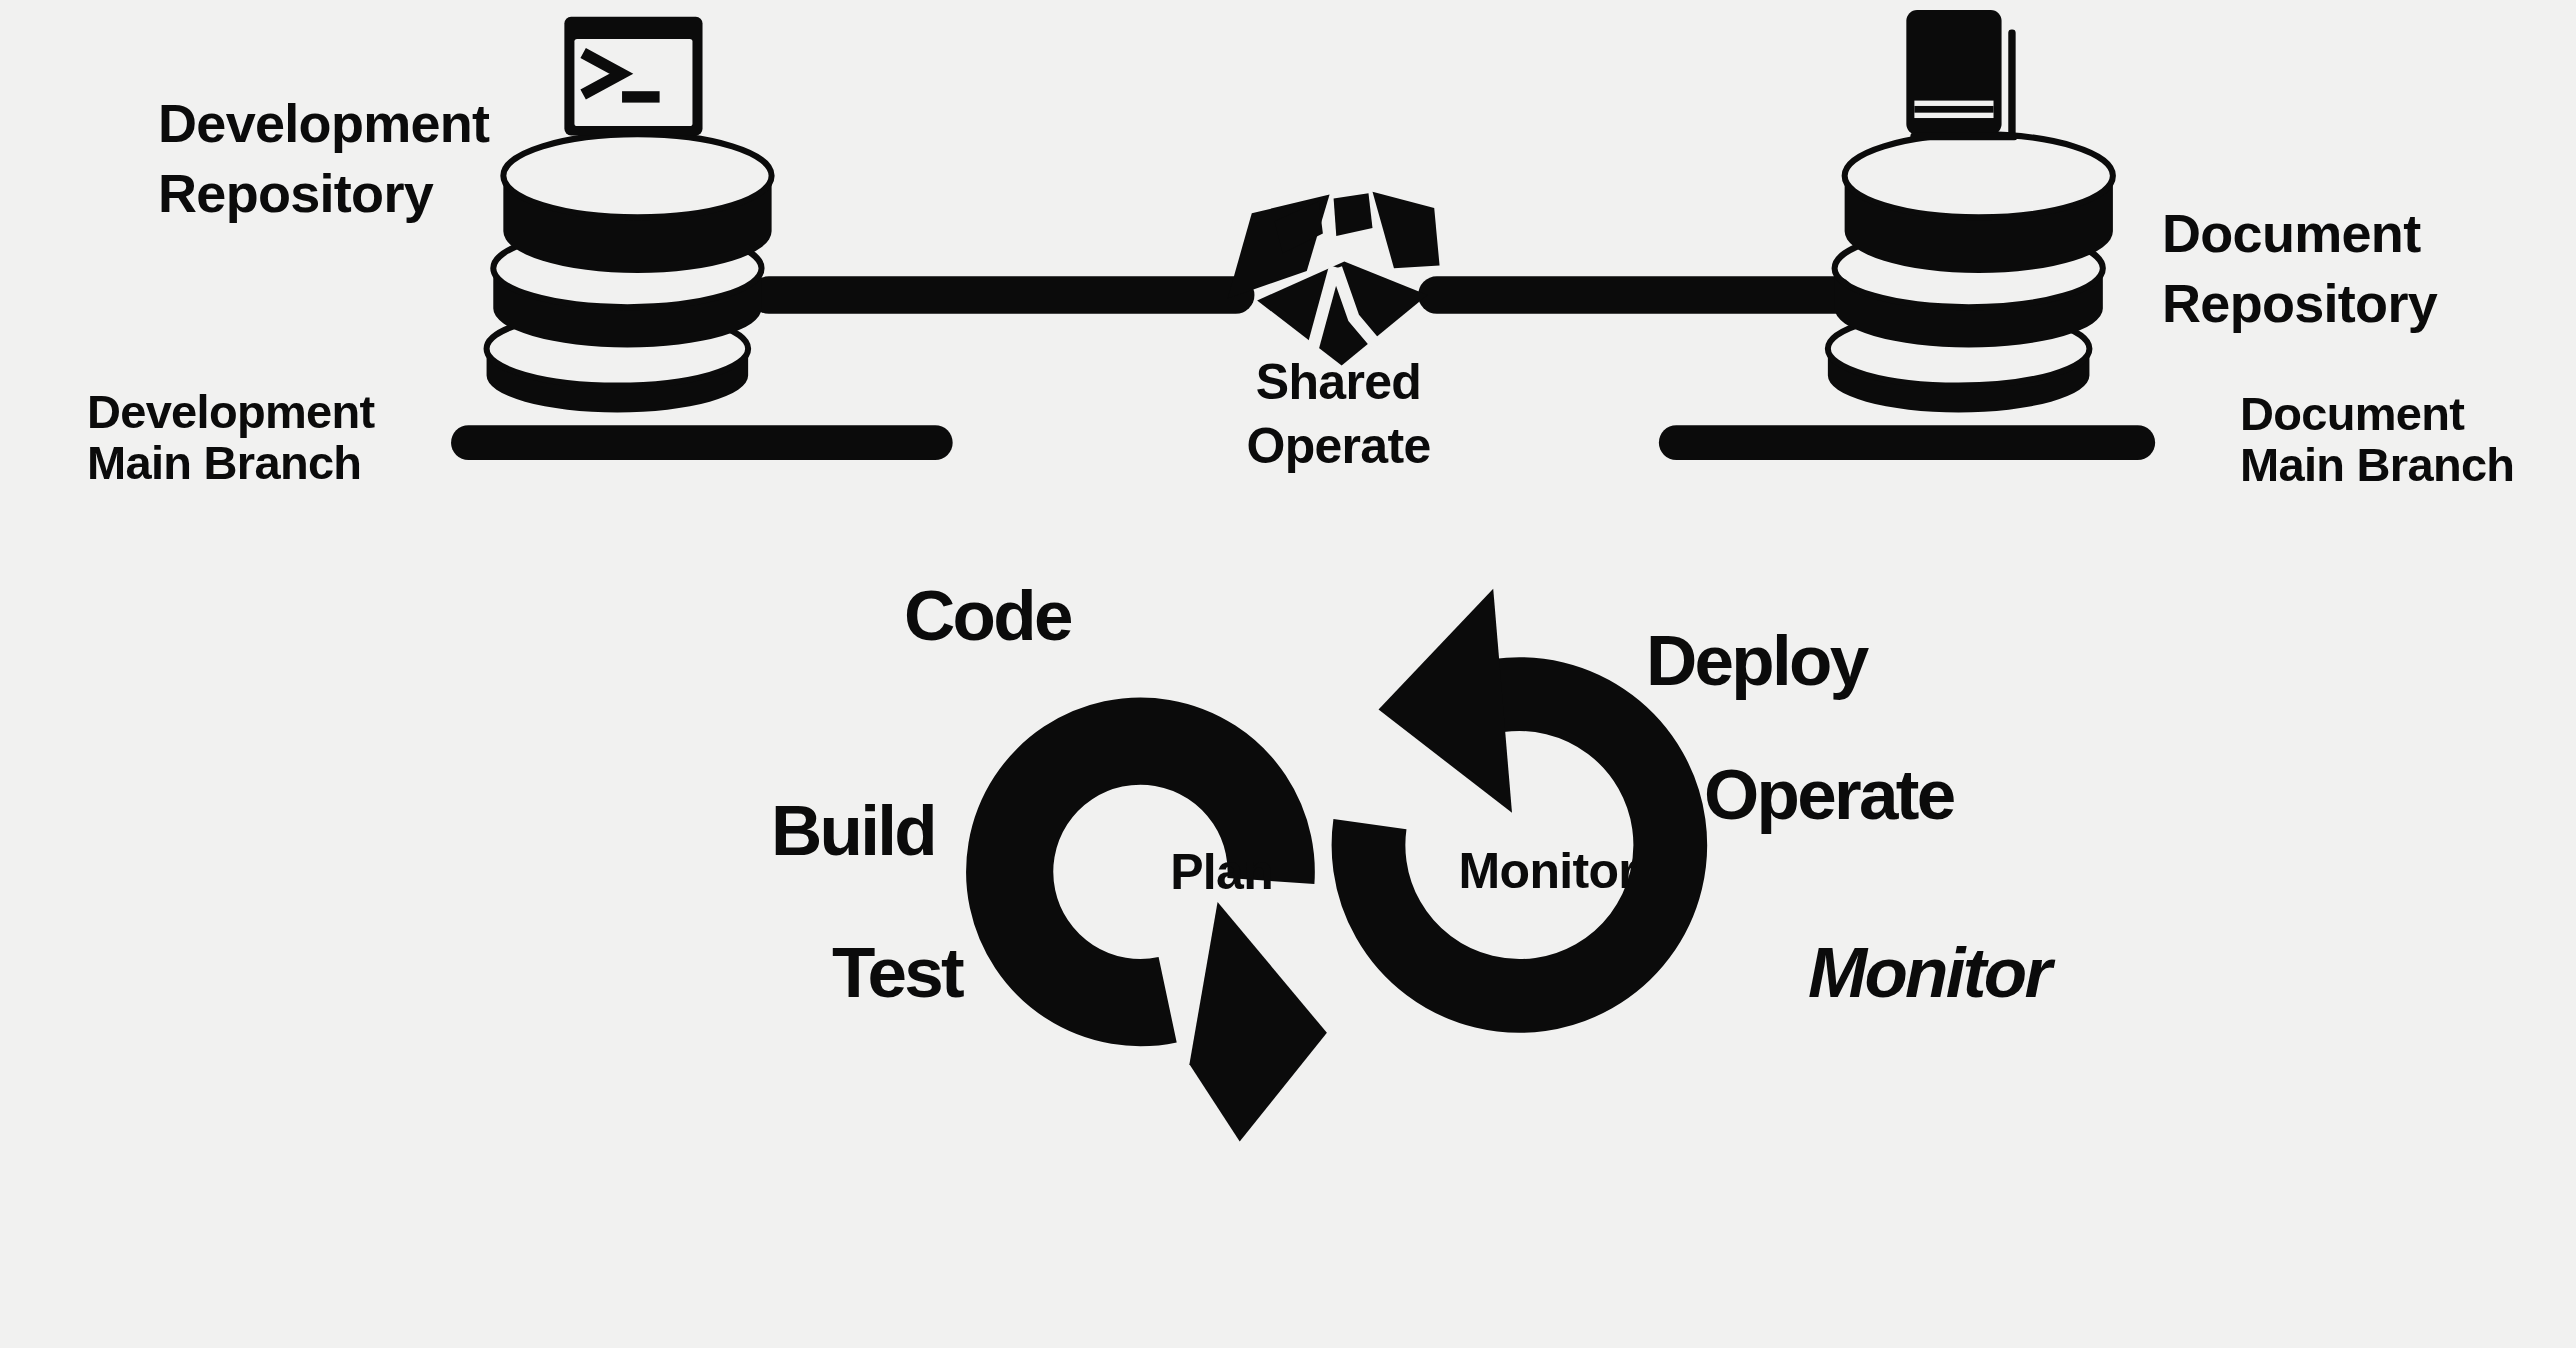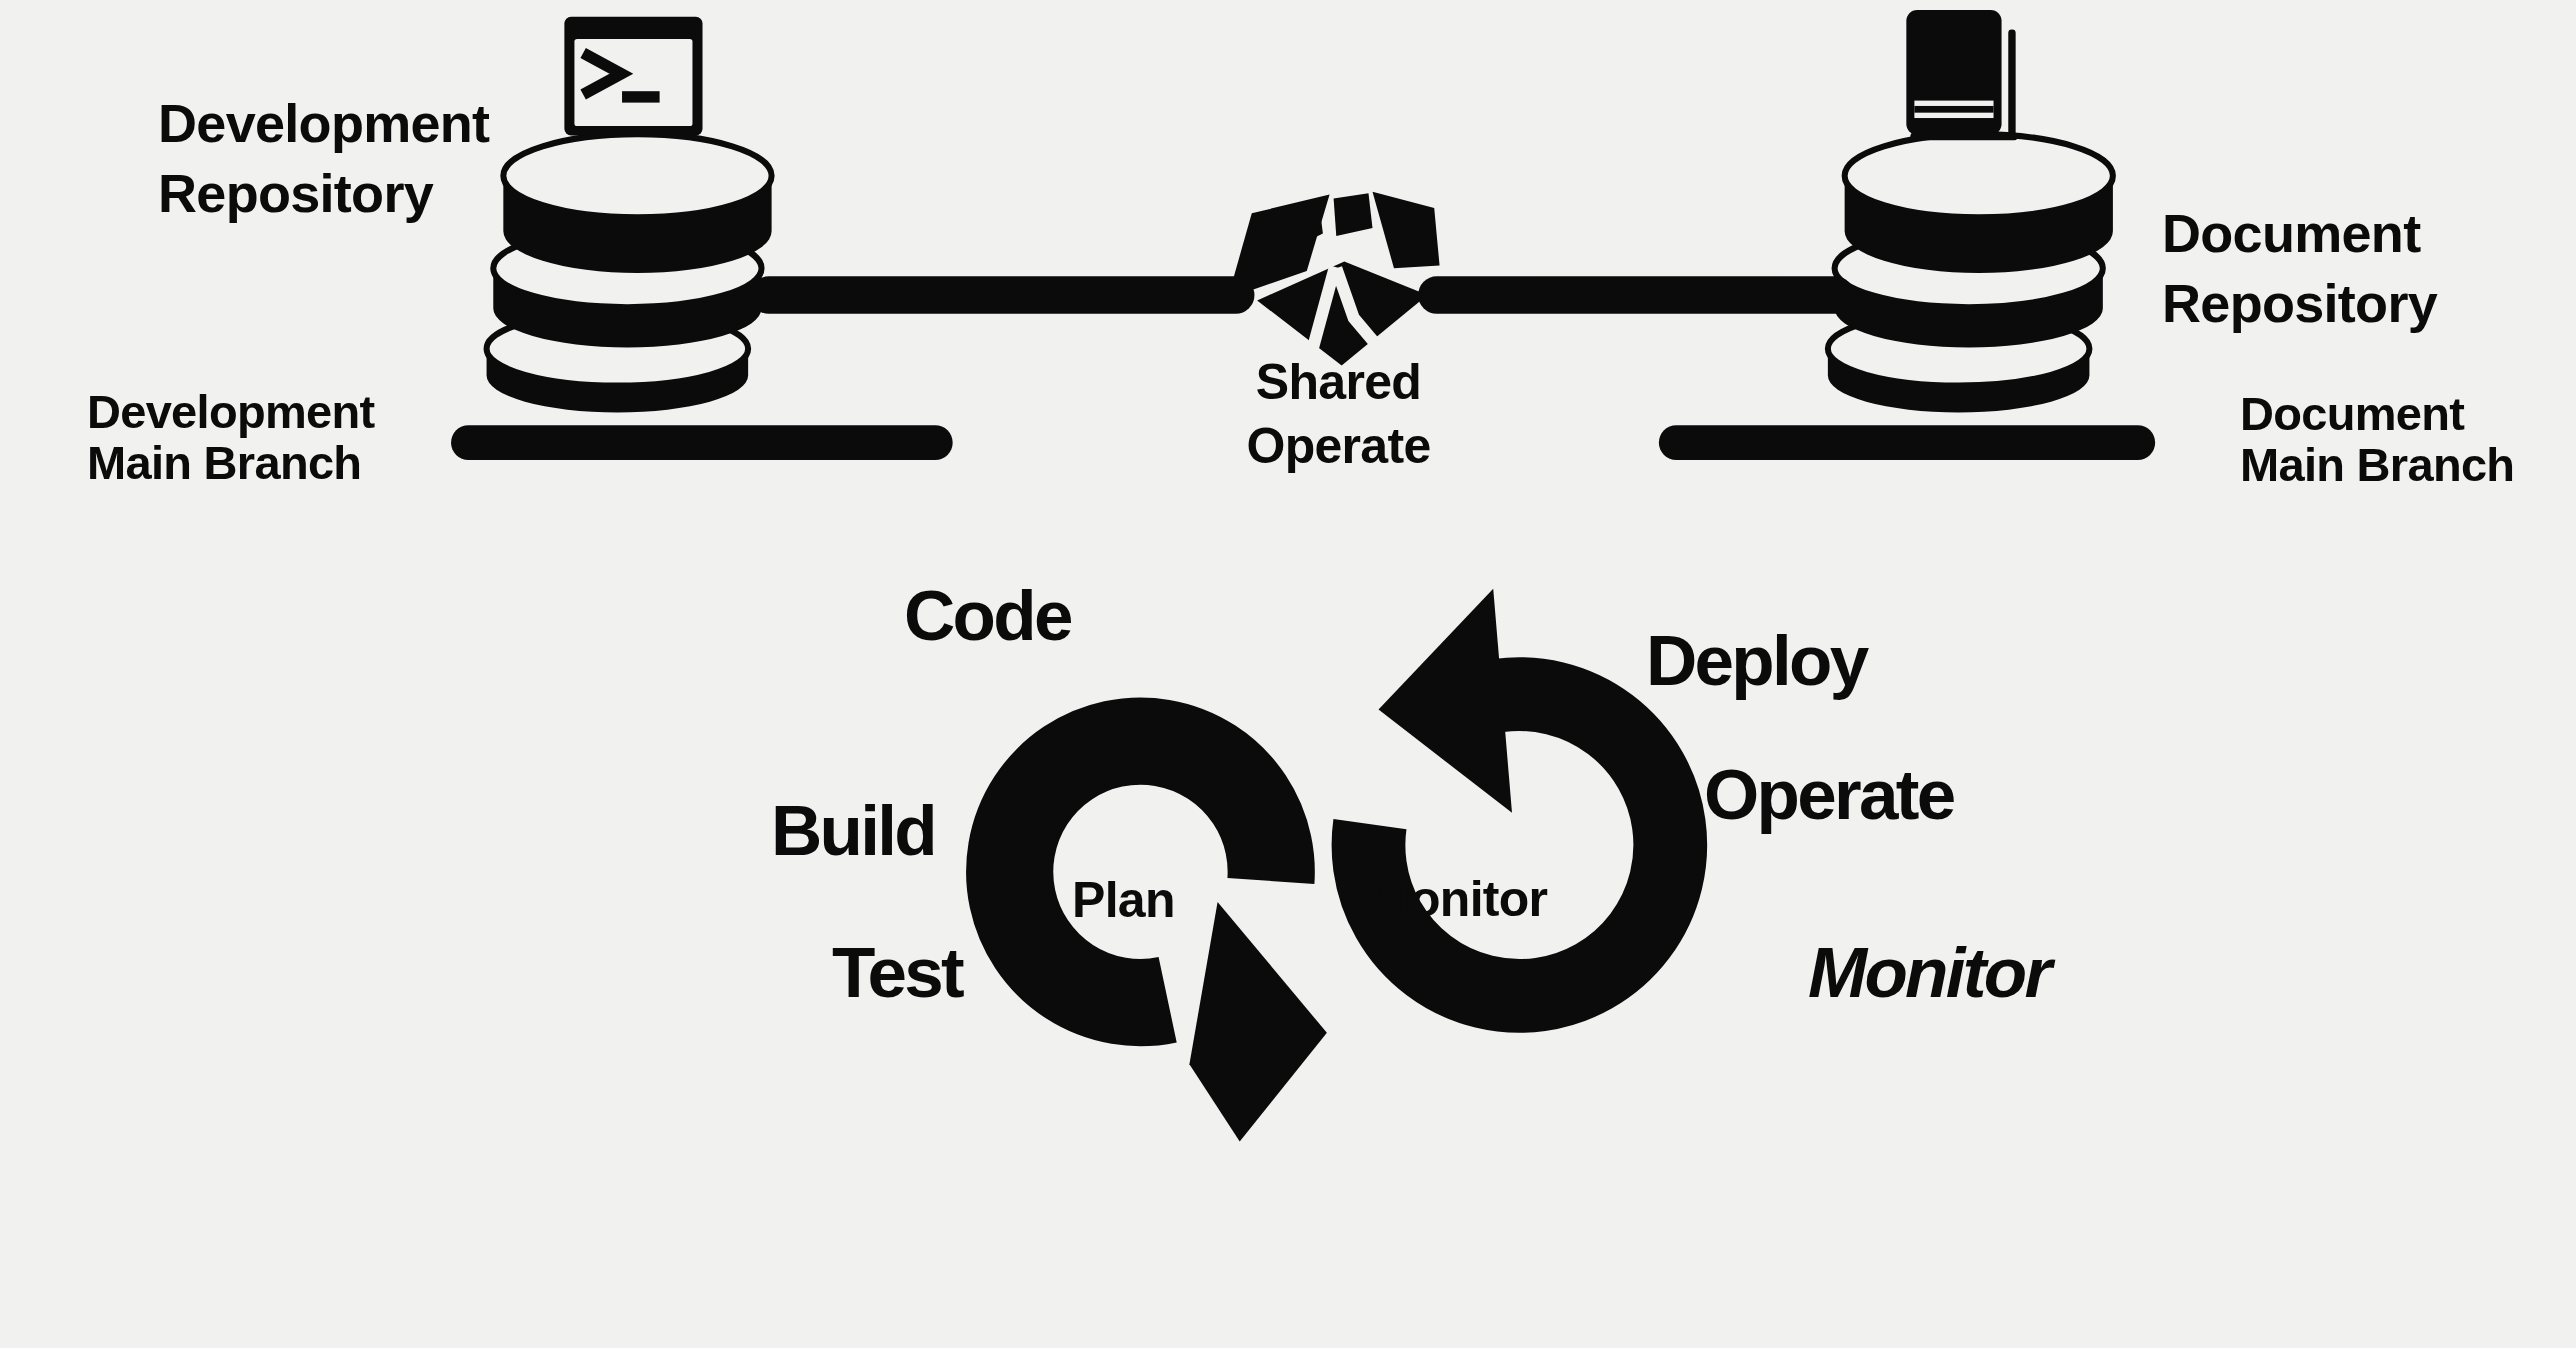--- a/index.html
+++ b/index.html
@@ -28,21 +28,21 @@
                   font-size:50px; line-height:64px; }
   
   .stage-lbl { font-size:71px; line-height:82px; letter-spacing:-2.7px; }
   #lbl-code    { left:904px; top:575px;  }
   #lbl-build   { left:771px; top:790px; }
   #lbl-test    { left:832px; top:932px; }
   #lbl-deploy  { left:1646px; top:572px;margin-top:48px;  }
   #lbl-operate { left:1704px; top:754px; }
   #lbl-monitor { left:1808px; top:932px;font-style:italic; }
   
-  .inner-lbl { font-size:50px; line-height:50px; text-align:left;margin-top:28px; }
+  .inner-lbl { font-size:50px; line-height:50px; text-align:right; }
   #lbl-plan    { left:1072px; top:847px; width:201px; }
   #lbl-release { left:1369px; top:846px; width:268px; }
   .ink    { fill:var(--ink); }
   .bgfill { fill:var(--bg); }
   .inkstroke { stroke:var(--ink); fill:none; }
   .bgstroke  { stroke:var(--bg);  fill:none; }
 </style>
 </head>
 <body>
 

